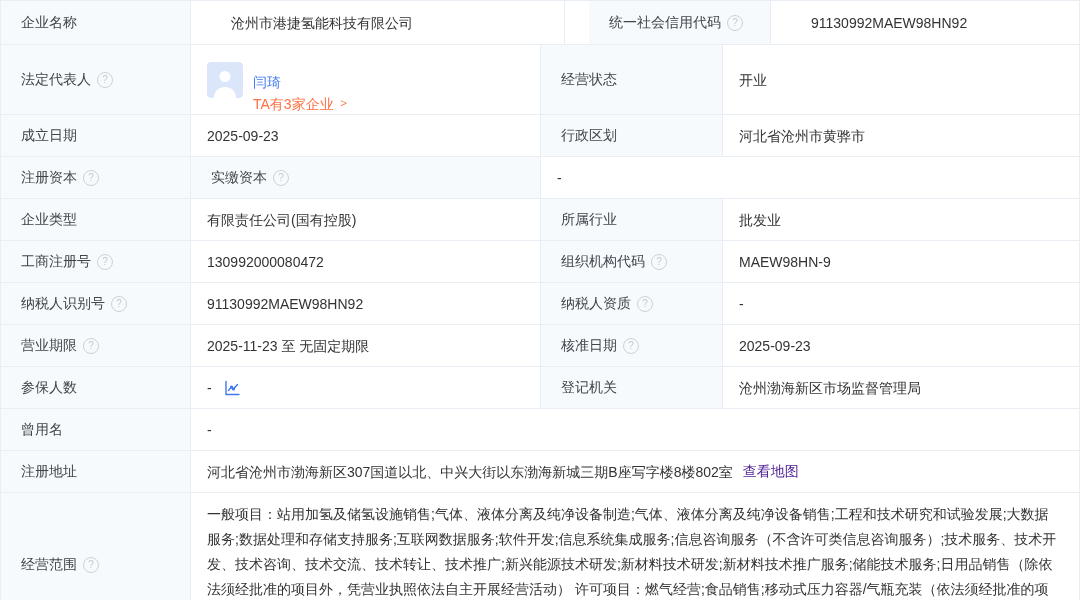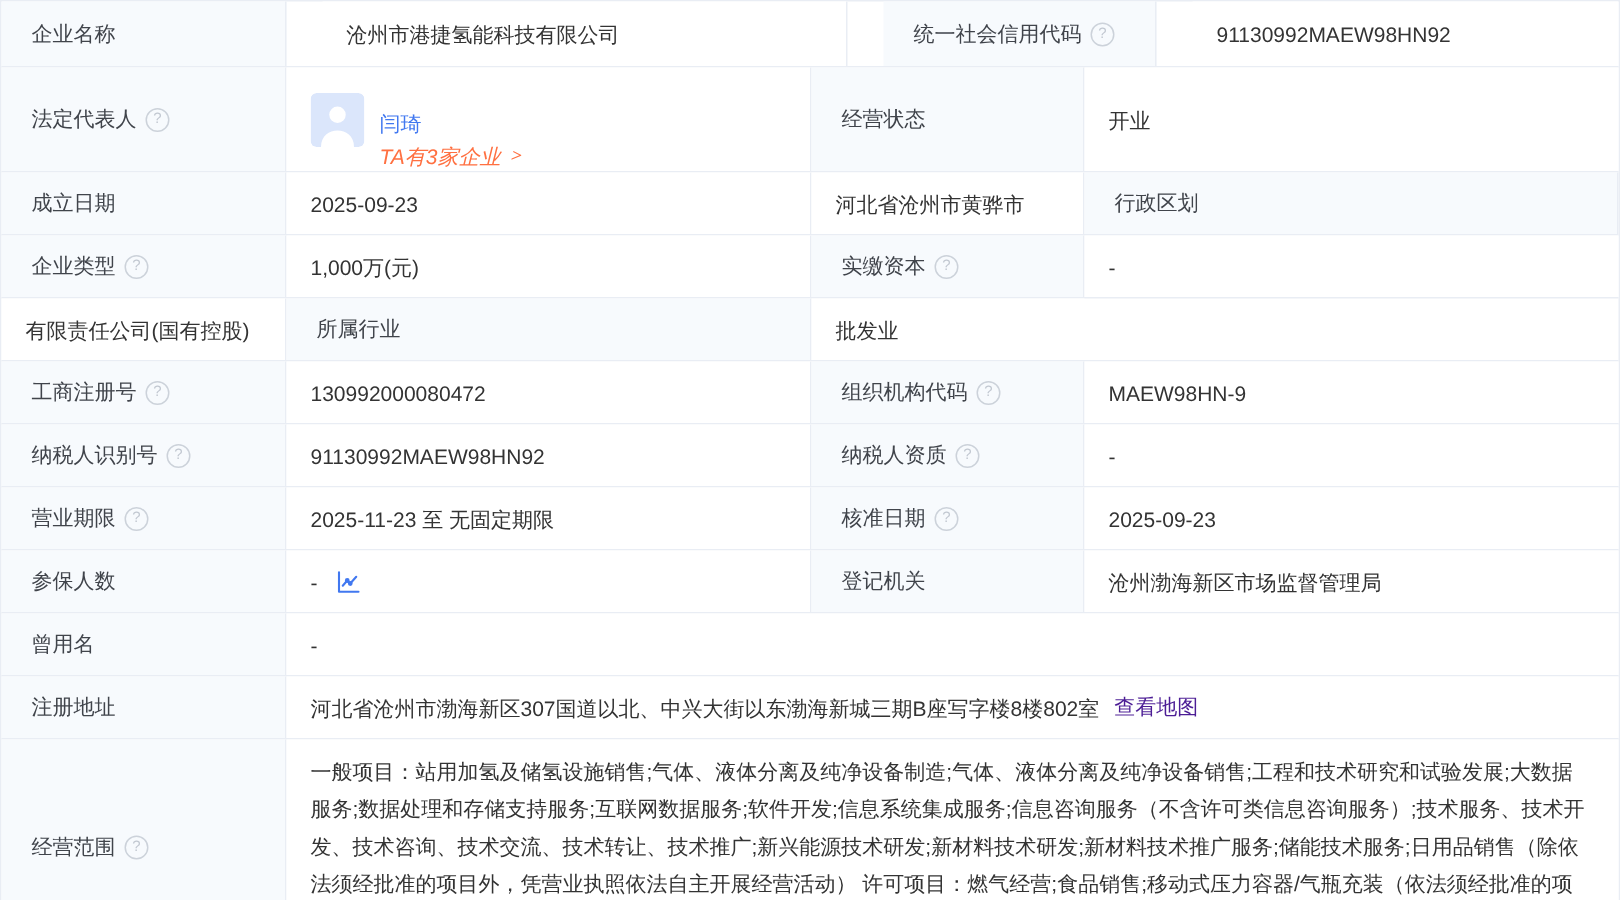--- a/index.html
+++ b/index.html
@@ -16,21 +16,21 @@
   .value-cell{padding:0 16px;border-right:1px solid #e9edf4;background:#fff;}
   .row .value-cell:last-child{border-right:none;}
   .scope-cell{display:block;padding:9px 20px 9px 16px;line-height:25px;}
   .help-icon{width:14px;height:14px;flex:none;border:1px solid #ccd2da;border-radius:50%;color:#c3c9d2;
     font-size:10px;display:inline-flex;align-items:center;justify-content:center;margin-left:6px;cursor:pointer;}
   .value-text{line-height:22px;}
   a{text-decoration:none;cursor:pointer;}
   .name-link{color:#4178f0;display:block;line-height:19px;margin-top:28px;}
   .person{display:flex;align-items:center;}
   .avatar{width:36px;height:36px;flex:none;margin-right:10px;border-radius:4px;overflow:hidden;display:block;cursor:pointer;}
-  .person-sub{display:flex;margin-top:3px;font-style:italic;}
+  .person-sub{display:flex;margin-top:3px;}
   .companies-link{color:#ff7041;line-height:19px;}
   .chev{color:#ff7041;font-size:12px;margin-left:4px;transform:scaleY(1.1);}
   .trend-icon{display:inline-flex;margin-left:12px;cursor:pointer;}
   .map-link{color:#4c1d95;margin-left:10px;white-space:nowrap;}
 </style>
 </head>
 <body>
 
 <div class="page">
   <div class="info-table">
@@ -77,44 +77,44 @@
           <span class="value-text">开业</span>
         </div>
       </div>
       <div class="row">
         <div class="cell label-cell">
           <span class="label-text">成立日期</span>
         </div>
         <div class="cell value-cell">
           <span class="value-text">2025-09-23</span>
         </div>
+        <div class="cell label-cell">
+          <span class="label-text">行政区划</span>
+        </div>
         <div class="cell value-cell">
           <span class="value-text">河北省沧州市黄骅市</span>
         </div>
-        <div class="cell label-cell">
-          <span class="label-text">行政区划</span>
+      </div>
+      <div class="row">
+        <div class="cell label-cell">
+          <span class="label-text">注册资本</span>
+          <span class="help-icon">?</span>
+        </div>
+        <div class="cell label-cell">
+          <span class="label-text">实缴资本</span>
+          <span class="help-icon">?</span>
+        </div>
+        <div class="cell value-cell">
+          <span class="value-text">-</span>
         </div>
       </div>
       <div class="row">
         <div class="cell label-cell">
           <span class="label-text">企业类型</span>
-          <span class="help-icon">?</span>
-        </div>
-        <div class="cell value-cell">
-          <span class="value-text">1,000万(元)</span>
-        </div>
-        <div class="cell label-cell">
-          <span class="label-text">实缴资本</span>
-          <span class="help-icon">?</span>
-        </div>
-        <div class="cell value-cell">
-          <span class="value-text">-</span>
-        </div>
-      </div>
-      <div class="row">
+        </div>
         <div class="cell value-cell">
           <span class="value-text">有限责任公司(国有控股)</span>
         </div>
         <div class="cell label-cell">
           <span class="label-text">所属行业</span>
         </div>
         <div class="cell value-cell">
           <span class="value-text">批发业</span>
         </div>
       </div>

